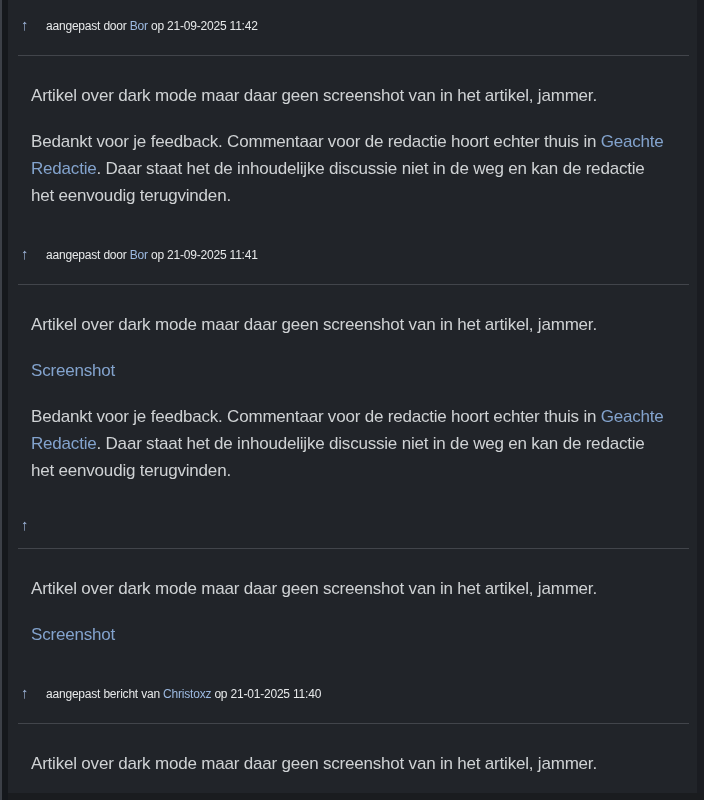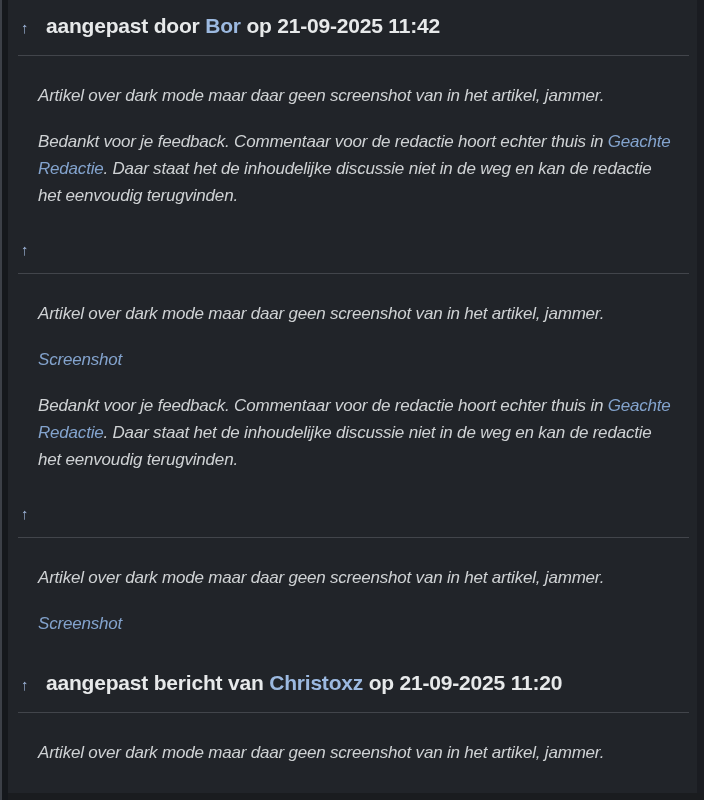--- a/index.html
+++ b/index.html
@@ -34,44 +34,43 @@
   .arrow {
     flex: 0 0 25px;
     margin-left: 3px;
     color: var(--arrow, #9db4d8);
     font-size: 15px;
     line-height: 1;
     cursor: pointer;
   }
   .entry-title {
     margin: 0;
-    font-size: 21px;
-    font-weight: bold;
+    font-size: 12px;
+    font-weight: normal;
     letter-spacing: -0.2px;
     line-height: 26px;
     color: var(--heading, #e7e9ea);
   }
   .t-user {
     color: var(--userlink, #9cb9e0);
     text-decoration: none;
     cursor: pointer;
   }
   .divider {
     border-top: 1px solid var(--divider, #42454b);
     height: 0;
   }
   .entry-body { padding: 0 0 20px 4px; }
   .entry-body p {
-    margin: 19px 16px 0;
+    margin: 19px 9px 0;
     font-size: 17px;
     line-height: 27px;
     letter-spacing: -0.2px;
     color: var(--text, #cfd2d4);
     max-width: 634px;
-    font-style: italic;
   }
   .entry-body p:first-child { margin-top: 26px; }
   a.inline-link {
     color: var(--link, #83a3cd);
     text-decoration: none;
     cursor: pointer;
   }
   .bottom-strip {
     position: absolute;
     left: 8px; right: 0; bottom: 0;
@@ -93,20 +92,21 @@
     <div class="divider"></div>
     <div class="entry-body">
           <p><span>Artikel over dark mode maar daar geen screenshot van in het artikel, jammer.</span></p>
           <p><span>Bedankt voor je feedback. Commentaar voor de redactie hoort echter thuis in </span><a class="inline-link" href="#">Geachte Redactie</a><span>. Daar staat het de inhoudelijke discussie niet in de weg en kan de redactie het eenvoudig terugvinden.</span></p>
         </div>
   </section>
 
   <section class="entry">
     <header class="entry-header">
       <span class="arrow">↑</span>
+      <h3 class="entry-title"><span class="t-prefix">aangepast door </span><a class="t-user" href="#">Bor</a><span class="t-suffix"> op 21-09-2025 11:41</span></h3>
     </header>
     <div class="divider"></div>
     <div class="entry-body">
           <p><span>Artikel over dark mode maar daar geen screenshot van in het artikel, jammer.</span></p>
           <p><a class="inline-link" href="#">Screenshot</a></p>
           <p><span>Bedankt voor je feedback. Commentaar voor de redactie hoort echter thuis in </span><a class="inline-link" href="#">Geachte Redactie</a><span>. Daar staat het de inhoudelijke discussie niet in de weg en kan de redactie het eenvoudig terugvinden.</span></p>
         </div>
   </section>
 
   <section class="entry">
@@ -116,21 +116,21 @@
     <div class="divider"></div>
     <div class="entry-body">
           <p><span>Artikel over dark mode maar daar geen screenshot van in het artikel, jammer.</span></p>
           <p><a class="inline-link" href="#">Screenshot</a></p>
         </div>
   </section>
 
   <section class="entry">
     <header class="entry-header">
       <span class="arrow">↑</span>
-      <h3 class="entry-title"><span class="t-prefix">aangepast bericht van </span><a class="t-user" href="#">Christoxz</a><span class="t-suffix"> op 21-09-2025 11:20</span></h3>
+      <h3 class="entry-title"><span class="t-prefix">aangepast bericht van </span><a class="t-user" href="#">Christoxz</a><span class="t-suffix"> op 21-01-2025 11:40</span></h3>
     </header>
     <div class="divider"></div>
     <div class="entry-body">
           <p><span>Artikel over dark mode maar daar geen screenshot van in het artikel, jammer.</span></p>
         </div>
   </section>
 </main>
   <div class="gutter-right"></div>
   <div class="bottom-strip"></div>
 </div>

